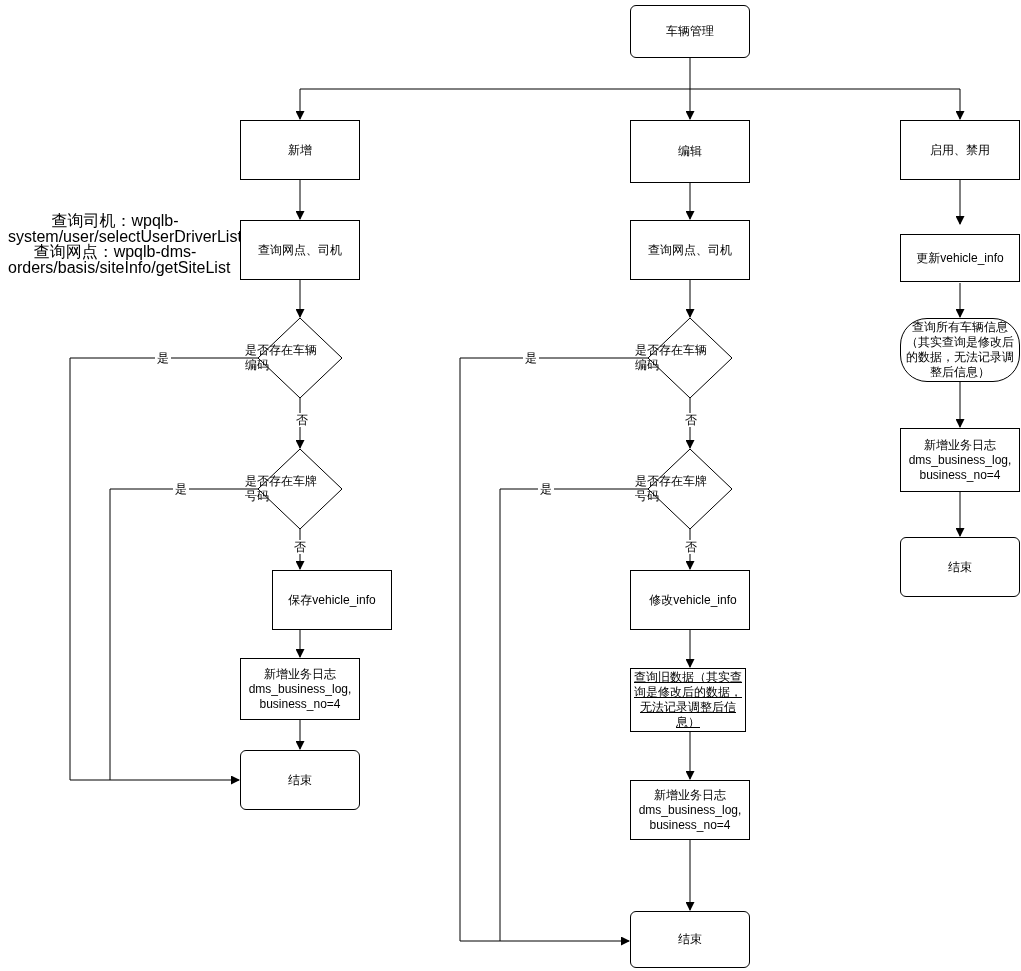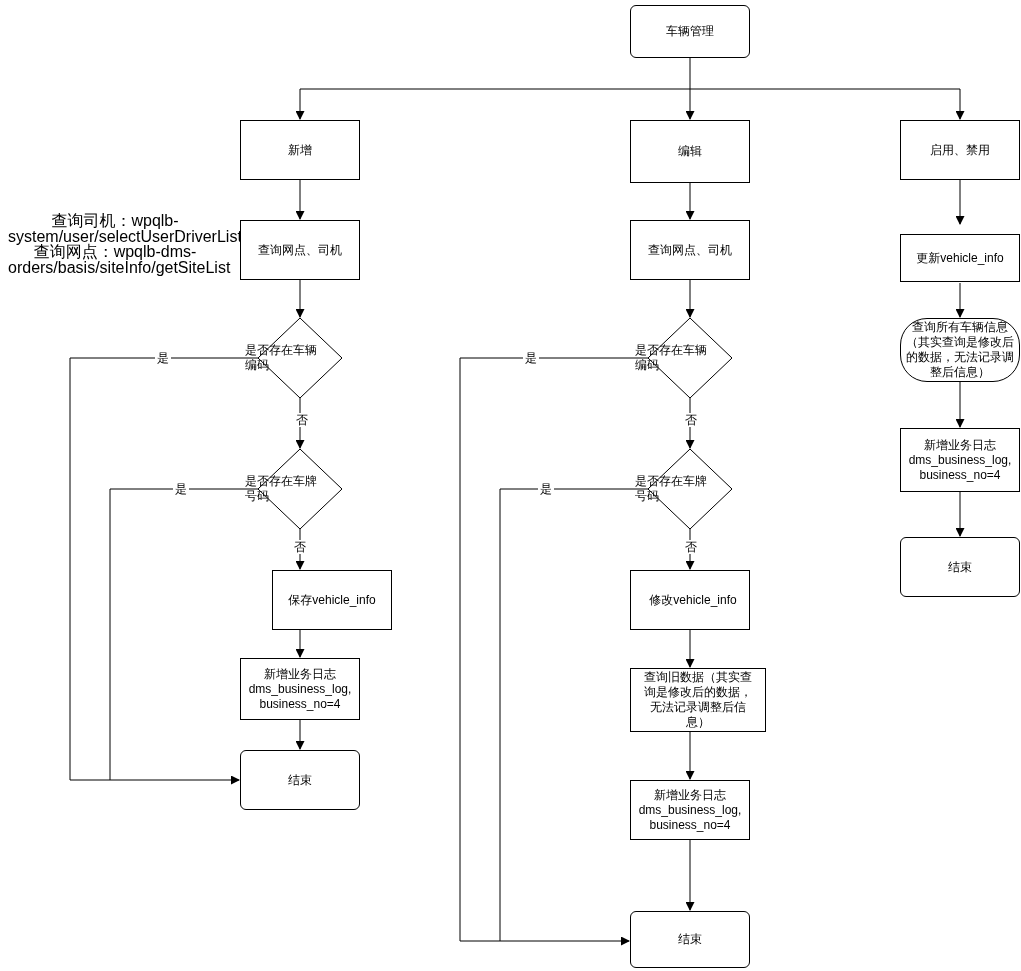--- a/index.html
+++ b/index.html
@@ -92,21 +92,21 @@
 business_no=4</div>
   <div class="node rounded" style="left:240px;top:750px;width:120px;height:60px;">结束</div>
 
   <div class="node" style="left:630px;top:120px;width:120px;height:63px;">编辑</div>
   <div class="node" style="left:630px;top:220px;width:120px;height:60px;">查询网点、司机</div>
   <div class="dlabel" style="left:690px;top:358px;">是否存在车辆
 编码</div>
   <div class="dlabel" style="left:690px;top:489px;">是否存在车牌
 号码</div>
   <div class="node" style="left:630px;top:570px;width:120px;height:60px;padding-left:8px;">修改vehicle_info</div>
-  <div class="node" style="left:630px;top:668px;width:136px;height:64px;">查询旧数据（其实查
+  <div class="node" style="left:630px;top:668px;width:116px;height:64px;text-decoration:underline;">查询旧数据（其实查
 询是修改后的数据，
 无法记录调整后信
 息）</div>
   <div class="node" style="left:630px;top:780px;width:120px;height:60px;">新增业务日志
 dms_business_log,
 business_no=4</div>
   <div class="node rounded" style="left:630px;top:911px;width:120px;height:57px;">结束</div>
 
   <div class="node" style="left:900px;top:120px;width:120px;height:60px;">启用、禁用</div>
   <div class="node" style="left:900px;top:234px;width:120px;height:48px;">更新vehicle_info</div>

